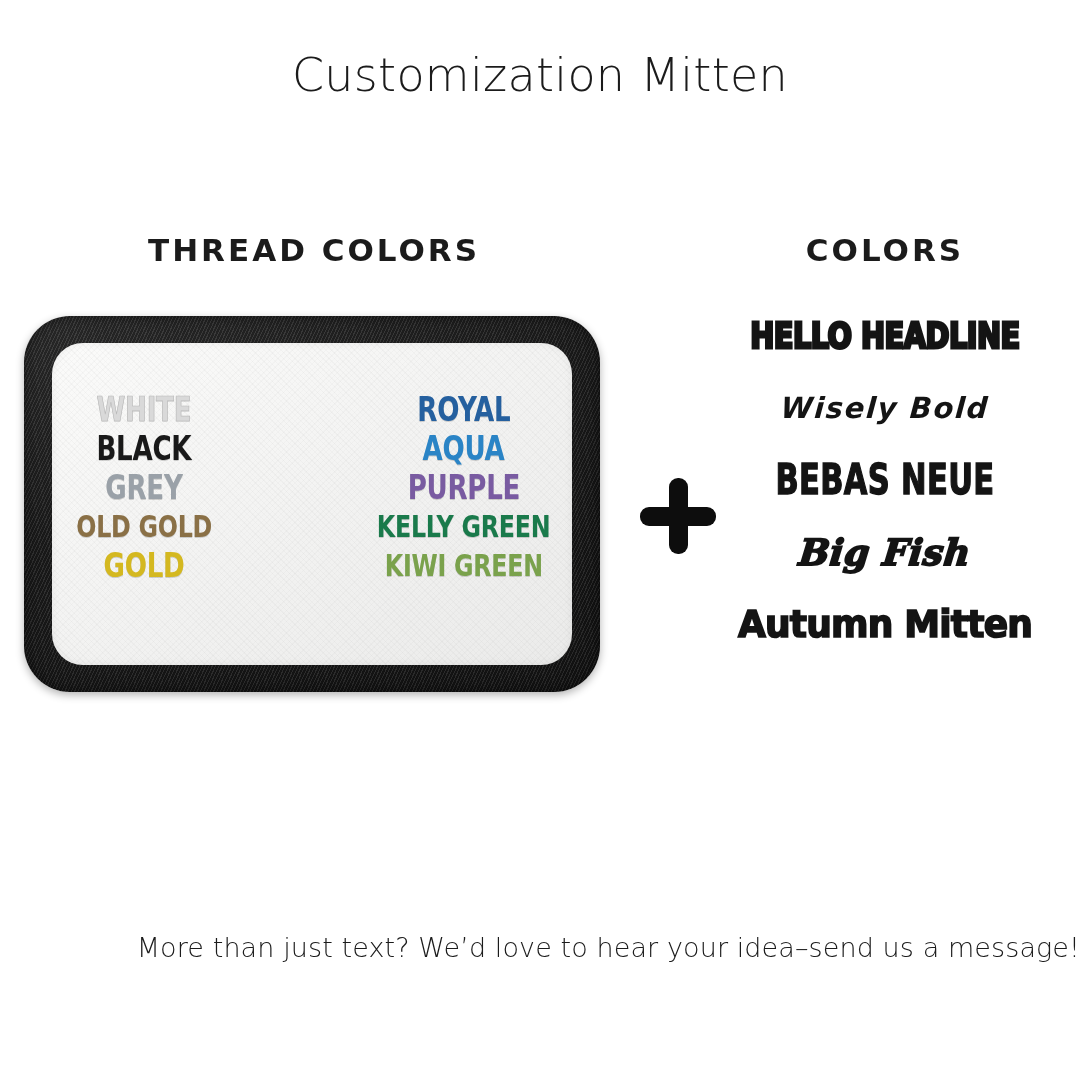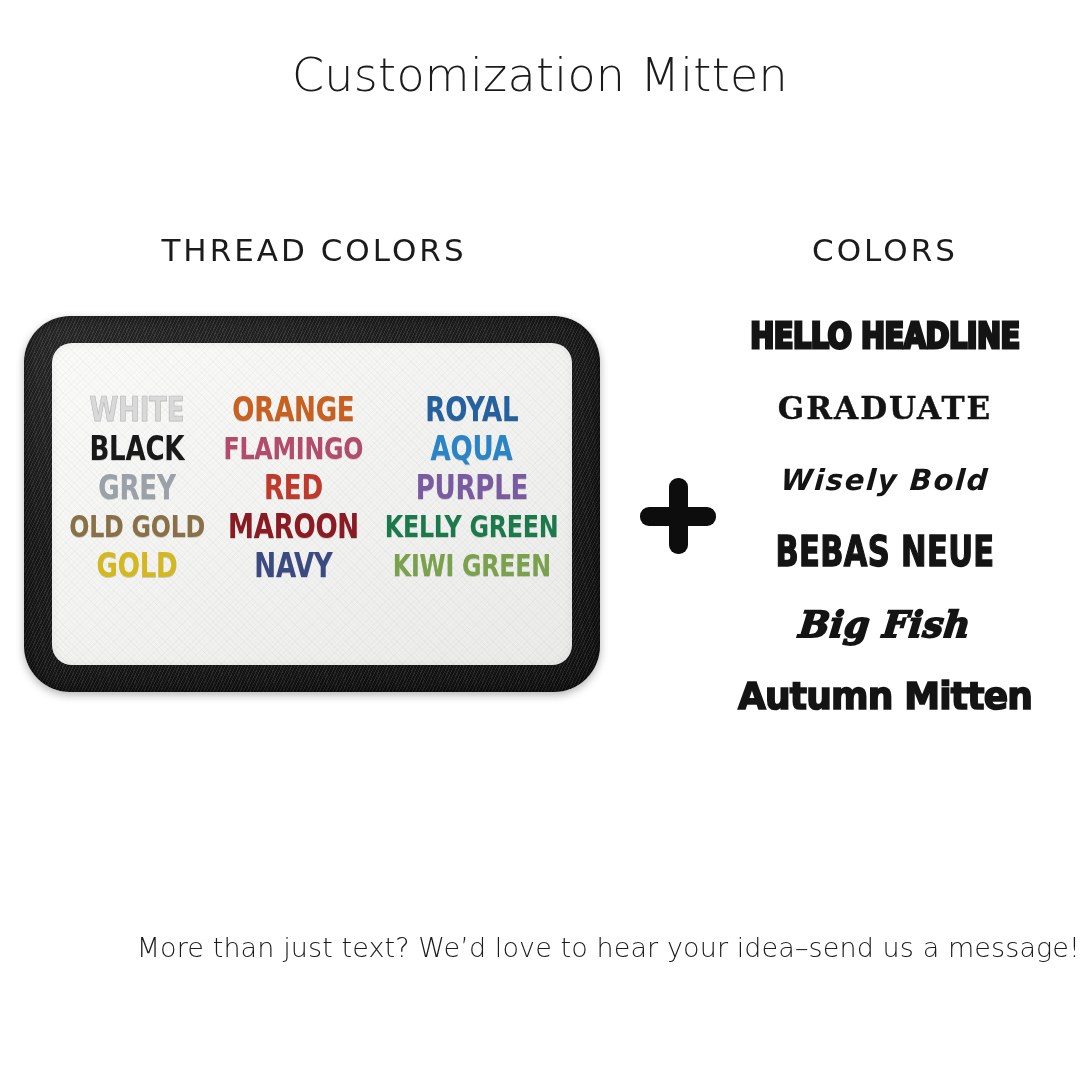--- a/index.html
+++ b/index.html
@@ -29,21 +29,21 @@
     font-weight: 300;
     letter-spacing: 0.3px;
     color: #1b1b1b;
     white-space: nowrap;
   }
 
   
   .section-heading {
     position: absolute;
     font-family: "DejaVu Sans", sans-serif;
-    font-weight: 400;
+    font-weight: 700;
     font-size: 31px;
     letter-spacing: 3px;
     color: #1b1b1b;
     text-align: center;
     white-space: nowrap;
   }
   .heading-thread {
     top: 232px;
     left: 0;
     width: 628px;
@@ -74,21 +74,21 @@
         rgba(0,0,0,0.16) 3px),
       linear-gradient(160deg, #2f2f2f 0%, #1d1d1d 40%, #141414 100%);
     box-shadow: 0 3px 9px rgba(0,0,0,0.30), inset 0 0 14px rgba(0,0,0,0.55);
   }
   .patch-face {
     position: absolute;
     left: 28px;
     top: 27px;
     right: 28px;
     bottom: 27px;
-    border-radius: 20px;
+    border-radius: 31px;
     background:
       repeating-linear-gradient(45deg,
         rgba(0,0,0,0.022) 0px,
         rgba(0,0,0,0.022) 1px,
         rgba(255,255,255,0) 1px,
         rgba(255,255,255,0) 4px),
       repeating-linear-gradient(-45deg,
         rgba(0,0,0,0.018) 0px,
         rgba(0,0,0,0.018) 1px,
         rgba(255,255,255,0) 1px,
@@ -256,27 +256,20 @@
     <div class="thread-grid">
 
       <div class="thread-col col-1">
         <div class="thread-item white-thread" style="color: rgb(217, 217, 217);">WHITE</div>
         <div class="thread-item" style="color: rgb(25, 25, 25);">BLACK</div>
         <div class="thread-item" style="color: rgb(154, 161, 168);">GREY</div>
         <div class="thread-item tight" style="color: rgb(138, 112, 70);">OLD GOLD</div>
         <div class="thread-item" style="color: rgb(212, 184, 32);">GOLD</div>
       </div>
 
-      <div class="thread-col col-2">
-        <div class="thread-item" style="color: rgb(200, 96, 31);">ORANGE</div>
-        <div class="thread-item tight" style="color: rgb(180, 74, 108);">FLAMINGO</div>
-        <div class="thread-item" style="color: rgb(191, 58, 44);">RED</div>
-        <div class="thread-item" style="color: rgb(138, 27, 34);">MAROON</div>
-        <div class="thread-item" style="color: rgb(60, 74, 130);">NAVY</div>
-      </div>
 
       <div class="thread-col col-3">
         <div class="thread-item" style="color: rgb(37, 96, 159);">ROYAL</div>
         <div class="thread-item" style="color: rgb(42, 132, 198);">AQUA</div>
         <div class="thread-item" style="color: rgb(121, 91, 161);">PURPLE</div>
         <div class="thread-item tight" style="color: rgb(26, 122, 75);">KELLY GREEN</div>
         <div class="thread-item tight" style="color: rgb(122, 162, 76);">KIWI GREEN</div>
       </div>
 
     </div>
@@ -285,20 +278,19 @@
 
 <div class="plus-sign">
   <div class="bar h"></div>
   <div class="bar v"></div>
 </div>
 
 <div class="section-heading heading-fonts">COLORS</div>
 
 <div class="fonts-list">
   <div class="font-sample fs-hello">HELLO HEADLINE</div>
-  <div class="font-sample fs-graduate">GRADUATE</div>
   <div class="font-sample fs-wisely">Wisely Bold</div>
   <div class="font-sample fs-bebas">BEBAS NEUE</div>
   <div class="font-sample fs-bigfish">Big Fish</div>
   <div class="font-sample fs-autumn">Autumn Mitten</div>
 </div>
 
 <div class="footer-note">More than just text? We’d love to hear your idea–send us a message!</div>
 
 </body></html>

